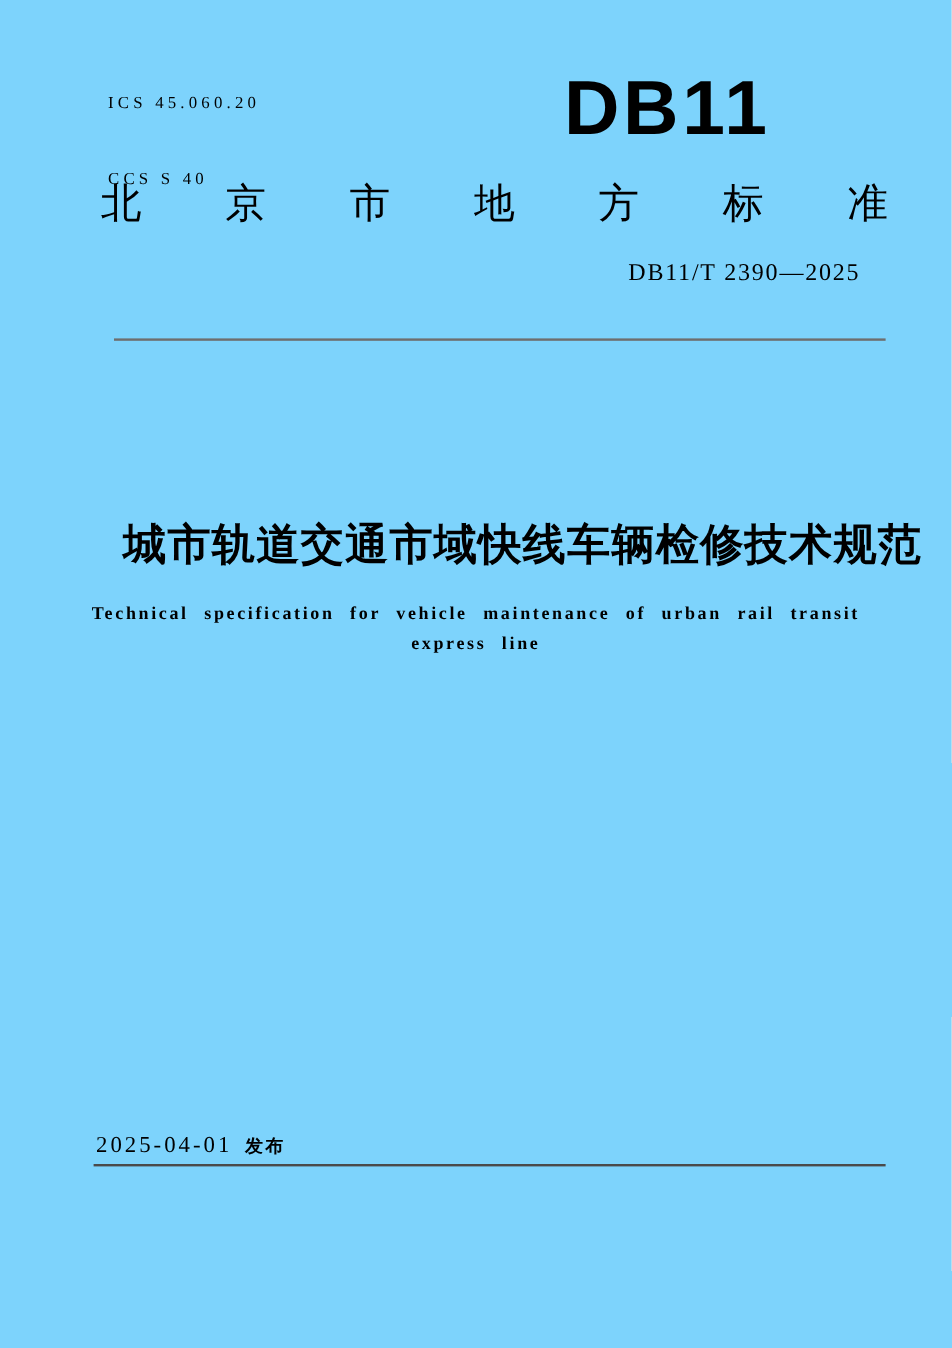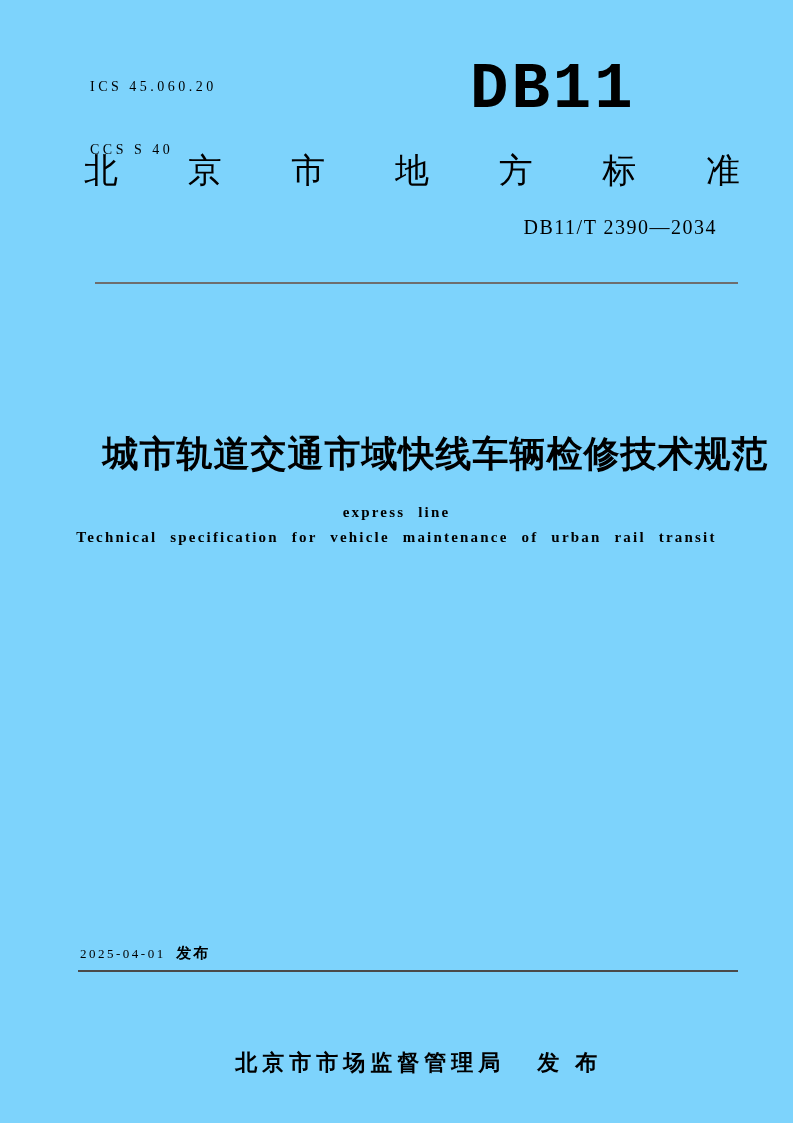--- a/index.html
+++ b/index.html
@@ -26,21 +26,21 @@
     font-size: 14px;
     line-height: 21px;
     letter-spacing: 3.5px;
     white-space: pre;
   }
 
   .logo {
     position: absolute;
     top: 58px;
     left: 470px;
-    font-family: Liberation Mono, monospace;
+    font-family: Liberation Sans, sans-serif;
     font-weight: bold;
     font-size: 64px;
     line-height: 64px;
     letter-spacing: 3px;
   }
 
   .std-type {
     position: absolute;
     top: 150px;
     left: 84px;
@@ -102,21 +102,21 @@
     top: 944px;
     left: 80px;
     width: 658px;
     display: flex;
     justify-content: space-between;
     align-items: baseline;
   }
   .date-item { white-space: nowrap; }
   .date-num {
     font-family: "Liberation Serif", serif;
-    font-size: 13px;
+    font-size: 19px;
     letter-spacing: 2.5px;
   }
   .date-label {
     font-family: "Liberation Sans", sans-serif;
     font-size: 15px;
     font-weight: bold;
     letter-spacing: 2px;
     margin-left: 6px;
   }
 
@@ -159,37 +159,34 @@
   <div class="std-type">
     <span>北</span>
     <span>京</span>
     <span>市</span>
     <span>地</span>
     <span>方</span>
     <span>标</span>
     <span>准</span>
   </div>
 
-  <div class="std-number">DB11/T 2390—2034</div>
+  <div class="std-number">DB11/T 2390—2025</div>
 
   <div class="rule-top"></div>
 
   <div class="title-zh">城市轨道交通市域快线车辆检修技术规范</div>
 
   <div class="title-en">
+    <div>Technical specification for vehicle maintenance of urban rail transit</div>
     <div>express line</div>
-    <div>Technical specification for vehicle maintenance of urban rail transit</div>
   </div>
 
   <div class="dates-row">
     <div class="date-item">
       <span class="date-num">2025-04-01</span>
       <span class="date-label">发布</span>
     </div>
   </div>
 
   <div class="rule-bottom"></div>
 
-  <div class="publisher-row">
-    <span>北京市市场监督管理局</span><span class="publish-label">发 布</span>
-  </div>
 
 </div>
 
 </body></html>

